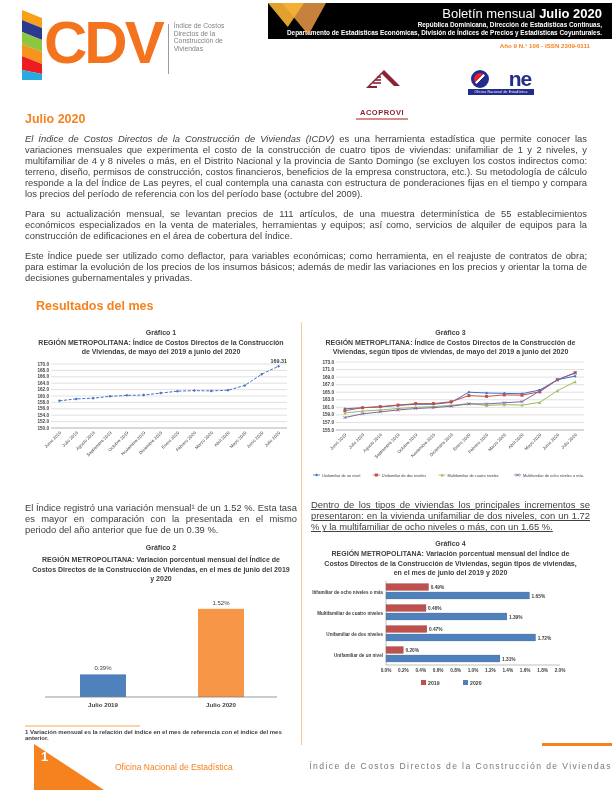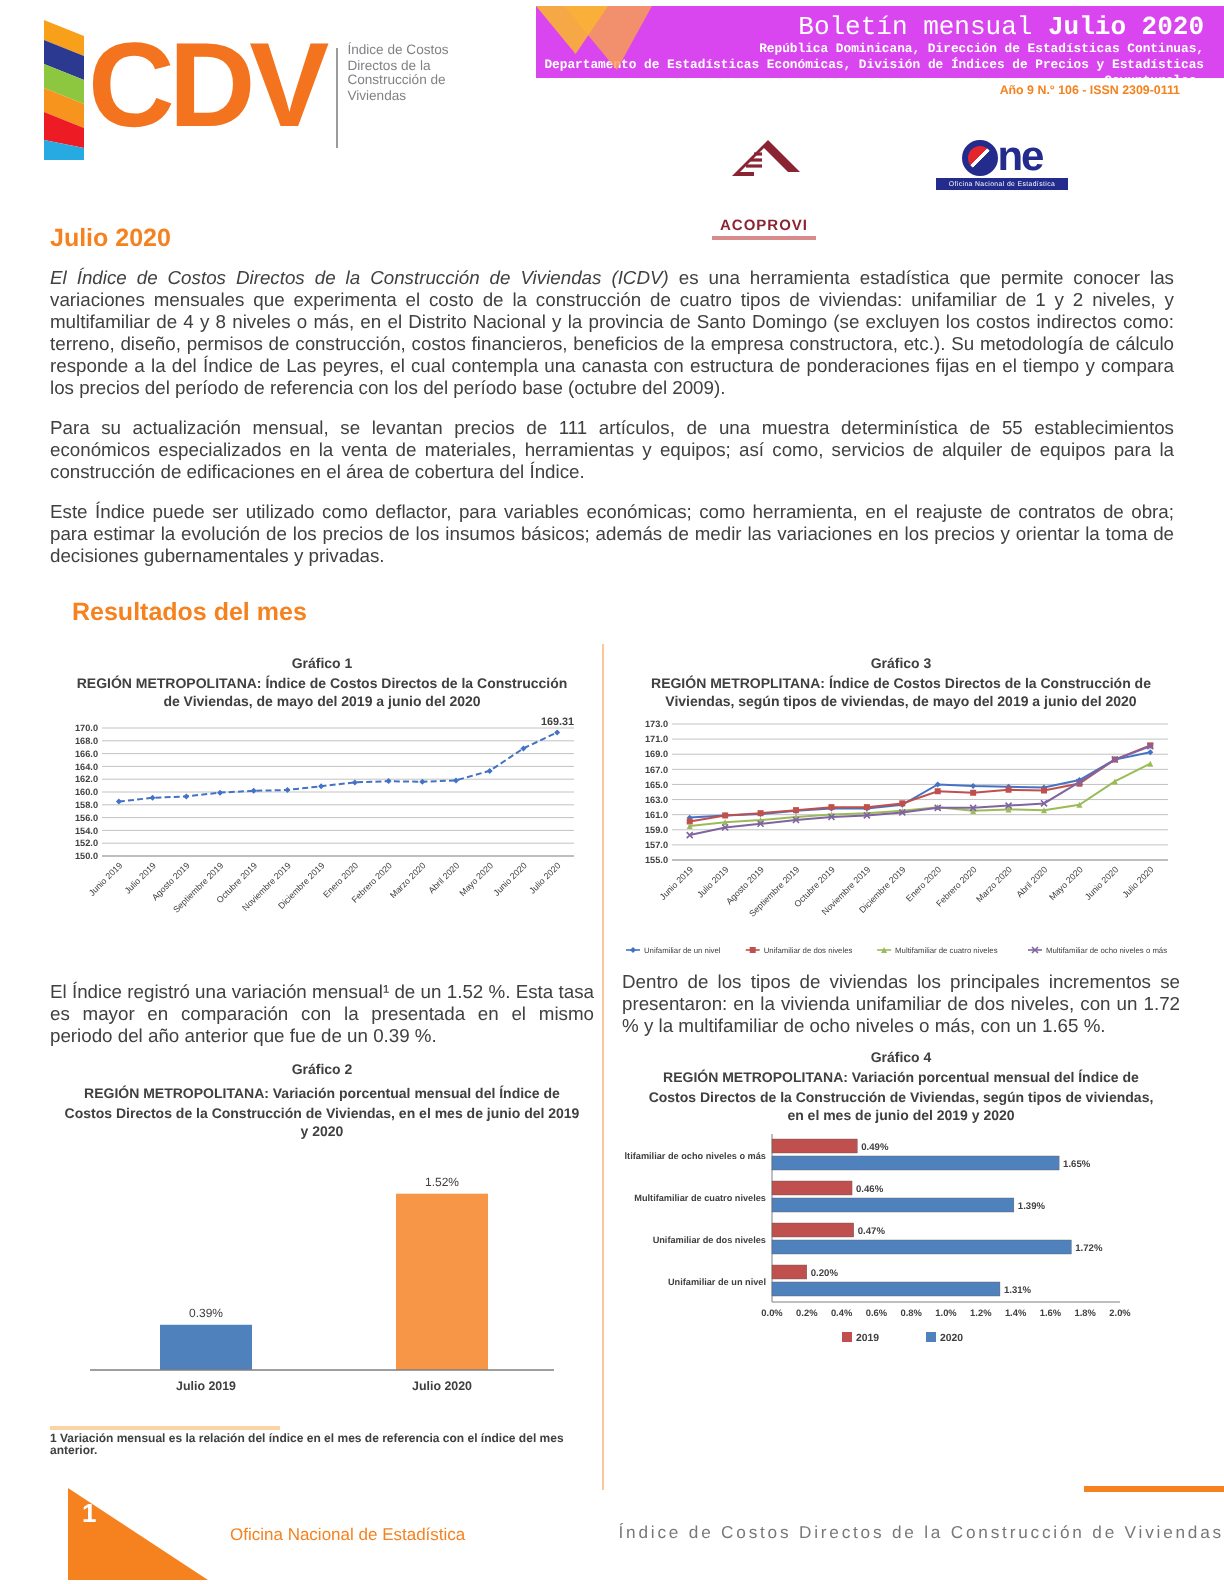--- a/index.html
+++ b/index.html
@@ -11,40 +11,40 @@
   }
 
   
   #icdv-logo { position:absolute; left:20px; top:8px; display:flex; align-items:flex-start; }
   #icdv-letters { font-size:60px; font-weight:bold; color:#F4731F; letter-spacing:-3px; line-height:70px; }
   #icdv-divider { width:1px; height:50px; background:#9b9b9b; margin:16px 5px 0 6px; }
   #icdv-caption { margin-top:14px; font-size:6.8px; line-height:1.12; color:#808285; }
 
   #banner {
     position:absolute; left:268px; right:0; top:3px; height:36px;
-    background:#d946ef; color:#fff; text-align:right; padding:3px 10px 0 0; overflow:hidden;font-family:Liberation Mono, monospace;
+    background:#000000; color:#fff; text-align:right; padding:3px 10px 0 0; overflow:hidden;
   }
   .banner-tri1 { position:absolute; left:0; top:0; width:36px; height:24px;
     background:#F9B233; clip-path:polygon(0 0,100% 0,55% 100%); opacity:.9; }
   .banner-tri2 { position:absolute; left:14px; top:0; width:44px; height:32px;
     background:#F7A14C; clip-path:polygon(0 0,100% 0,60% 100%); opacity:.8; }
   #banner-line1 { font-size:13px; font-weight:300; }
   #banner-line1 b { font-weight:bold; }
   .banner-small { font-size:6.4px; font-weight:bold; line-height:8px; }
   #issue-line { position:absolute; right:22px; top:42px; font-size:6.2px; font-weight:bold; color:#F5821F; }
 
   #acoprovi { position:absolute; left:350px; top:70px; width:64px; text-align:center; }
   #acoprovi-name { font-size:7.5px; font-weight:bold; color:#8A2432; letter-spacing:.5px; margin-top:18px; }
   #acoprovi-tag { height:2px; background:#d88b8b; margin:1px 6px 0 6px; }
 
   #one-logo { position:absolute; left:468px; top:70px; width:66px; }
   #one-row { display:flex; align-items:center; justify-content:center; }
   #one-o { width:18px; height:18px; border-radius:50%; border:3px solid #232C8C;
     background:linear-gradient(135deg,#E3262D 44%,#ffffff 44%,#ffffff 56%,#232C8C 56%); }
-  #one-ne { font-size:21px; font-weight:bold; color:#232C8C; letter-spacing:-1px; line-height:18px; }
+  #one-ne { font-size:21px; font-weight:bold; color:#232C8C; letter-spacing:-1px; line-height:18px;padding-left:20px; }
   #one-bar { margin-top:1px; background:#232C8C; color:#fff; font-size:3.4px; text-align:center;
     padding:1px 0; letter-spacing:.2px; }
 
   
   #intro { position:absolute; left:25px; top:112px; width:562px; }
   .h-orange { color:#F5821F; font-size:12.5px; font-weight:bold; margin-bottom:7px; }
   .para { font-size:9.4px; line-height:1.17; text-align:justify; margin-bottom:9px; }
   .italic { font-style:italic; }
 
   #results-heading { position:absolute; left:36px; top:299px; }
@@ -180,21 +180,21 @@
         <path d="M135.57142857142856,33.61999999999998L137.07142857142856,35.11999999999998L135.57142857142856,36.61999999999998L134.07142857142856,35.11999999999998Z" fill="#4472C4"></path>
         <path d="M152.42857142857144,31.700000000000003L153.92857142857144,33.2L152.42857142857144,34.7L150.92857142857144,33.2Z" fill="#4472C4"></path>
         <path d="M169.28571428571428,31.060000000000038L170.78571428571428,32.56000000000004L169.28571428571428,34.06000000000004L167.78571428571428,32.56000000000004Z" fill="#4472C4"></path>
         <path d="M186.14285714285714,31.380000000000017L187.64285714285714,32.88000000000002L186.14285714285714,34.38000000000002L184.64285714285714,32.88000000000002Z" fill="#4472C4"></path>
         <path d="M203,30.739999999999966L204.5,32.23999999999997L203,33.73999999999997L201.5,32.23999999999997Z" fill="#4472C4"></path>
         <path d="M219.85714285714286,25.939999999999962L221.35714285714286,27.439999999999962L219.85714285714286,28.939999999999962L218.35714285714286,27.439999999999962Z" fill="#4472C4"></path>
         <path d="M236.71428571428572,14.739999999999963L238.21428571428572,16.239999999999963L236.71428571428572,17.739999999999963L235.21428571428572,16.239999999999963Z" fill="#4472C4"></path>
         <path d="M253.57142857142858,6.707999999999993L255.07142857142858,8.207999999999993L253.57142857142858,9.707999999999993L252.07142857142858,8.207999999999993Z" fill="#4472C4"></path>
         <text x="262" y="4.707999999999993" font-size="5.4" fill="#404040" text-anchor="end" font-weight="bold" font-family="&quot;Liberation Sans&quot;,sans-serif">169.31</text>
       </svg>
-    <p class="col-text" style="margin-top:8px;">El Índice registró una variación mensual¹ de un 1.52 %. Esta tasa es mayor en comparación con la presentada en el mismo periodo del año anterior que fue de un 0.39 %.</p>
+    <p class="col-text" style="margin-top:20px;">El Índice registró una variación mensual¹ de un 1.52 %. Esta tasa es mayor en comparación con la presentada en el mismo periodo del año anterior que fue de un 0.39 %.</p>
     <div class="graf-label" style="margin-top:9px;">Gráfico 2</div>
     <div class="graf-title" style="width:262px;margin-top:4px;">REGIÓN METROPOLITANA: Variación porcentual mensual del Índice de Costos Directos de la Construcción de Viviendas, en el mes de junio del 2019 y 2020</div>
     <svg id="chart2" class="chart" width="244" height="134" viewBox="0 0 244 134">
         <rect x="41" y="89.38" width="46" height="22.62" fill="#4F81BD"></rect>
         <text x="64" y="85.38" font-size="6" fill="#404040" text-anchor="middle" font-weight="normal" font-family="&quot;Liberation Sans&quot;,sans-serif">0.39%</text>
         <text x="64" y="122" font-size="6.2" fill="#404040" text-anchor="middle" font-weight="600" font-family="&quot;Liberation Sans&quot;,sans-serif">Julio 2019</text>
         <rect x="159" y="23.840000000000003" width="46" height="88.16" fill="#F79646"></rect>
         <text x="182" y="19.840000000000003" font-size="6" fill="#404040" text-anchor="middle" font-weight="normal" font-family="&quot;Liberation Sans&quot;,sans-serif">1.52%</text>
         <text x="182" y="122" font-size="6.2" fill="#404040" text-anchor="middle" font-weight="600" font-family="&quot;Liberation Sans&quot;,sans-serif">Julio 2020</text>
         <line x1="6" y1="112" x2="238" y2="112" stroke="#7f7f7f" stroke-width="0.8"></line>
@@ -307,21 +307,21 @@
         <line x1="60.85" y1="117" x2="67.85" y2="117" stroke="#C0504D" stroke-width="0.8"></line>
         <rect x="62.849999999999994" y="115.5" width="3" height="3" fill="#C0504D"></rect>
         <text x="69.85" y="118.5" font-size="3.9" fill="#404040" text-anchor="start" font-weight="normal" font-family="&quot;Liberation Sans&quot;,sans-serif">Unifamiliar de dos niveles</text>
         <line x1="126.54999999999998" y1="117" x2="133.54999999999998" y2="117" stroke="#9BBB59" stroke-width="0.8"></line>
         <path d="M130.04999999999998,115.5L131.54999999999998,118.5L128.54999999999998,118.5Z" fill="#9BBB59"></path>
         <text x="135.54999999999998" y="118.5" font-size="3.9" fill="#404040" text-anchor="start" font-weight="normal" font-family="&quot;Liberation Sans&quot;,sans-serif">Multifamiliar de cuatro niveles</text>
         <line x1="201.99999999999997" y1="117" x2="208.99999999999997" y2="117" stroke="#8064A2" stroke-width="0.8"></line>
         <path d="M203.99999999999997,115.5L206.99999999999997,118.5M203.99999999999997,118.5L206.99999999999997,115.5" stroke="#8064A2" stroke-width="0.8" fill="none"></path>
         <text x="210.99999999999997" y="118.5" font-size="3.9" fill="#404040" text-anchor="start" font-weight="normal" font-family="&quot;Liberation Sans&quot;,sans-serif">Multifamiliar de ocho niveles o más</text>
       </svg>
-    <p class="col-text" style="margin-top:3px;">Dentro de los tipos de viviendas los principales incrementos se presentaron: en la vivienda unifamiliar de dos niveles, con un 1.72 % y la multifamiliar de ocho niveles o más, con un 1.65 %.</p>
+    <p class="col-text" style="margin-top:17px;text-decoration:underline;">Dentro de los tipos de viviendas los principales incrementos se presentaron: en la vivienda unifamiliar de dos niveles, con un 1.72 % y la multifamiliar de ocho niveles o más, con un 1.65 %.</p>
     <div class="graf-label" style="margin-top:8px;">Gráfico 4</div>
     <div class="graf-title" style="width:255px;">REGIÓN METROPOLITANA: Variación porcentual mensual del Índice de Costos Directos de la Construcción de Viviendas, según tipos de viviendas, en el mes de junio del 2019 y 2020</div>
     <svg id="chart4" class="chart" width="278" height="114" viewBox="0 0 278 114">
         <text x="74" y="93" font-size="4.7" fill="#404040" text-anchor="middle" font-weight="600" font-family="&quot;Liberation Sans&quot;,sans-serif">0.0%</text>
         <text x="91.4" y="93" font-size="4.7" fill="#404040" text-anchor="middle" font-weight="600" font-family="&quot;Liberation Sans&quot;,sans-serif">0.2%</text>
         <text x="108.80000000000001" y="93" font-size="4.7" fill="#404040" text-anchor="middle" font-weight="600" font-family="&quot;Liberation Sans&quot;,sans-serif">0.4%</text>
         <text x="126.20000000000002" y="93" font-size="4.7" fill="#404040" text-anchor="middle" font-weight="600" font-family="&quot;Liberation Sans&quot;,sans-serif">0.6%</text>
         <text x="143.60000000000002" y="93" font-size="4.7" fill="#404040" text-anchor="middle" font-weight="600" font-family="&quot;Liberation Sans&quot;,sans-serif">0.8%</text>
         <text x="161" y="93" font-size="4.7" fill="#404040" text-anchor="middle" font-weight="600" font-family="&quot;Liberation Sans&quot;,sans-serif">1.0%</text>
         <text x="178.40000000000003" y="93" font-size="4.7" fill="#404040" text-anchor="middle" font-weight="600" font-family="&quot;Liberation Sans&quot;,sans-serif">1.2%</text>

